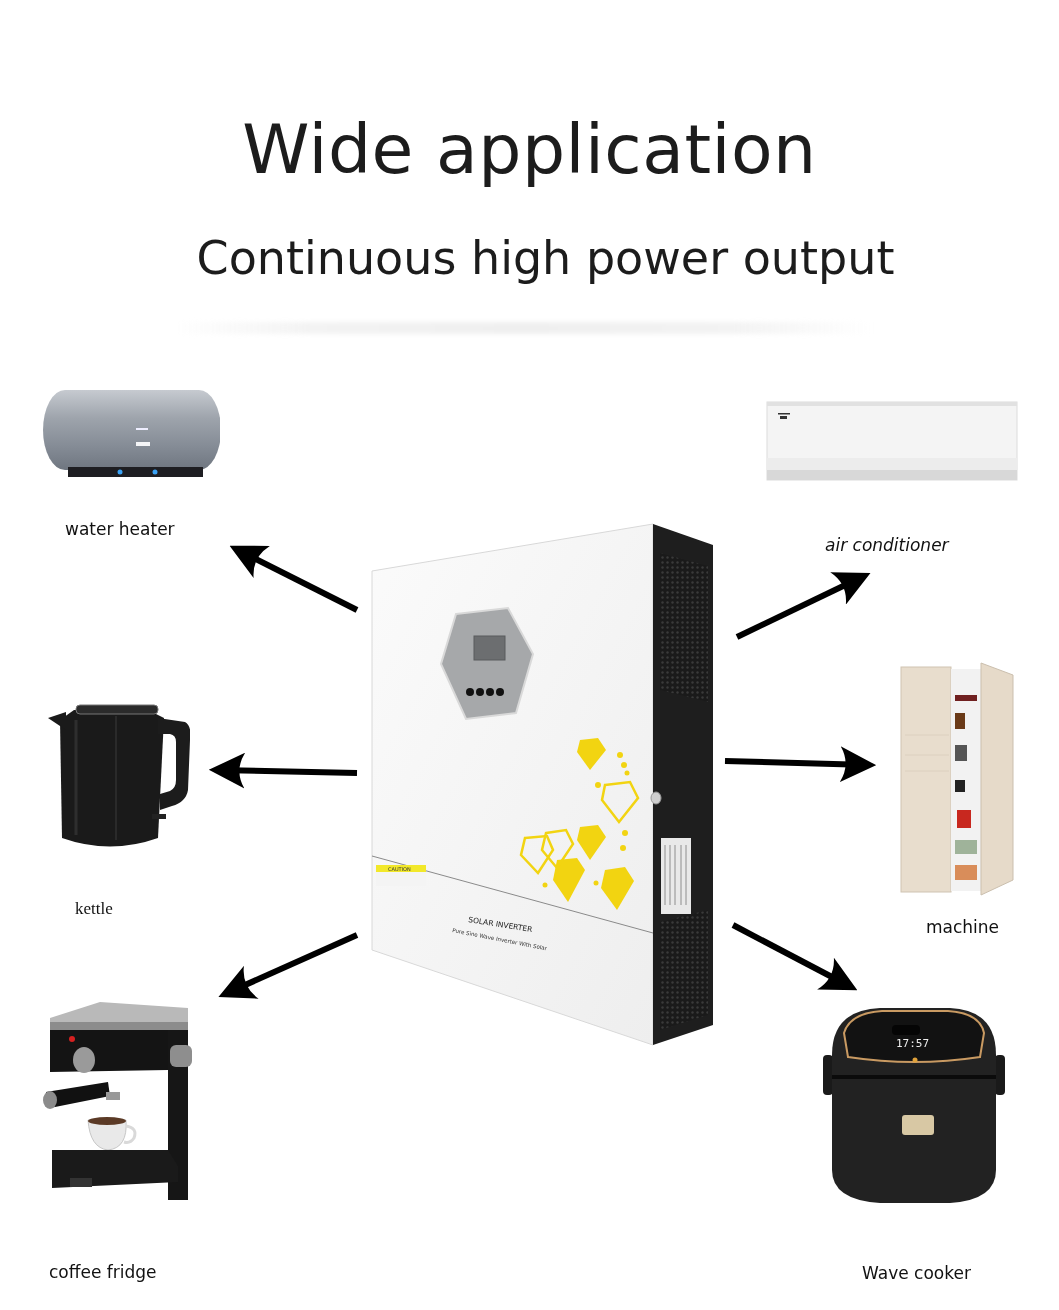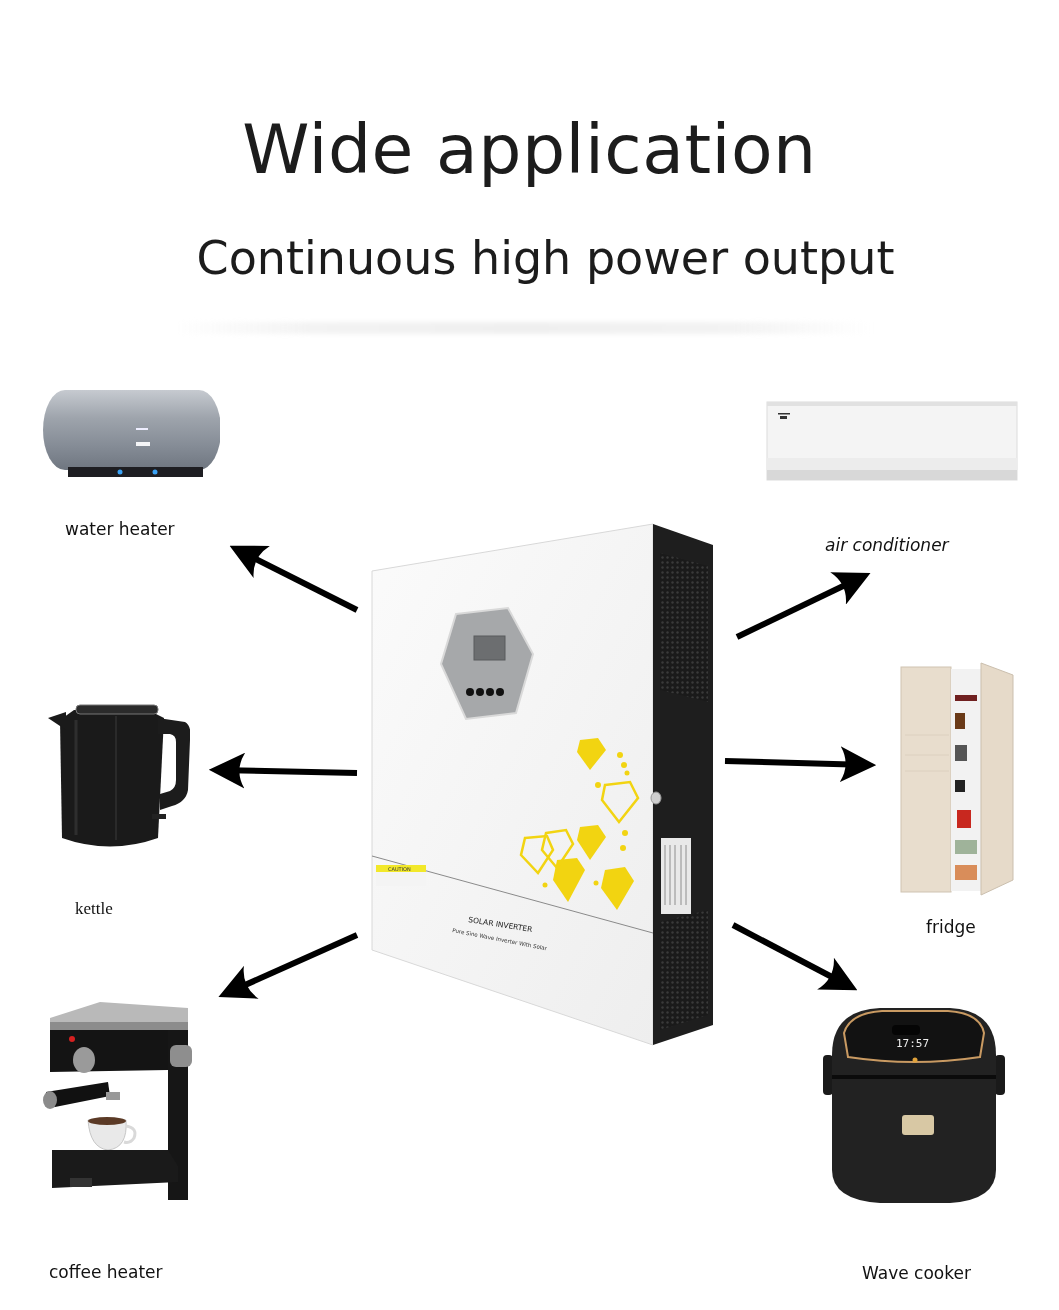--- a/index.html
+++ b/index.html
@@ -149,21 +149,21 @@
   <ellipse cx="46" cy="60" rx="11" ry="13" fill="#9a9a9a"></ellipse>
   <path d="M8,92 L70,82 L72,96 L12,108 Z" fill="#111"></path>
   <ellipse cx="12" cy="100" rx="7" ry="9" fill="#8b8b8b"></ellipse>
   <rect x="68" y="92" width="14" height="8" fill="#999"></rect>
   <path d="M50,120 L88,120 Q90,148 70,150 Q52,148 50,120 Z" fill="#e9e9e9" stroke="#c6c6c6"></path>
   <ellipse cx="69" cy="121" rx="19" ry="4" fill="#5b3a26"></ellipse>
   <path d="M88,126 Q100,128 96,138 Q92,144 86,142" fill="none" stroke="#d9d9d9" stroke-width="3"></path>
   <path d="M14,150 L130,150 L140,166 L140,182 L14,188 Z" fill="#1a1a1a"></path>
   <rect x="32" y="178" width="22" height="9" fill="#333"></rect>
 </svg>
-<div class="abs label" style="left:49px;top:1259px;">coffee heater</div>
+<div class="abs label" style="left:49px;top:1259px;">coffee fridge</div>
 
 <svg class="abs" style="left:765px;top:400px;" width="255" height="82" viewBox="0 0 255 82">
   <rect x="2" y="2" width="250" height="78" fill="#f4f4f4" stroke="#dcdcdc"></rect>
   <rect x="2" y="2" width="250" height="4" fill="#e1e1e1"></rect>
   <rect x="2" y="58" width="250" height="12" fill="#ececec"></rect>
   <rect x="2" y="70" width="250" height="10" fill="#d8d8d8"></rect>
   <rect x="13" y="13" width="12" height="1.5" fill="#333"></rect>
   <rect x="15" y="16" width="7" height="3" fill="#333"></rect>
 </svg>
 <div class="abs label" style="left:825px;top:532px;font-style:italic;">air conditioner</div>
@@ -176,21 +176,21 @@
   <rect x="60" y="90" width="12" height="16" fill="#555"></rect>
   <rect x="60" y="125" width="10" height="12" fill="#222"></rect>
   <rect x="62" y="155" width="14" height="18" fill="#c8281f"></rect>
   <rect x="60" y="185" width="22" height="14" fill="#9fb39a"></rect>
   <rect x="60" y="210" width="22" height="15" fill="#d98d5a"></rect>
   <polygon points="86,8 118,20 118,225 86,240" fill="#e6dac9" stroke="#cbbfae"></polygon>
   <line x1="10" y1="80" x2="54" y2="80" stroke="#dcd0bf"></line>
   <line x1="10" y1="100" x2="54" y2="100" stroke="#dcd0bf"></line>
   <line x1="10" y1="116" x2="54" y2="116" stroke="#dcd0bf"></line>
 </svg>
-<div class="abs label" style="left:926px;top:914px;">fridge</div>
+<div class="abs label" style="left:926px;top:914px;">machine</div>
 
 <svg class="abs" style="left:820px;top:1005px;" width="190" height="200" viewBox="0 0 190 200">
   <rect x="3" y="50" width="10" height="40" rx="4" fill="#1a1a1a"></rect>
   <rect x="175" y="50" width="10" height="40" rx="4" fill="#1a1a1a"></rect>
   <path d="M12,50 Q12,5 60,3 L130,3 Q176,5 176,50 L176,165 Q176,195 130,198 L60,198 Q12,195 12,165 Z" fill="#222"></path>
   <path d="M24,28 Q30,8 62,6 L128,6 Q160,8 164,28 L160,52 Q94,62 28,52 Z" fill="#121212" stroke="#c99a62" stroke-width="2"></path>
   <rect x="72" y="20" width="28" height="10" rx="4" fill="#050505"></rect>
   <text x="76" y="42" font-size="11" fill="#eee" font-family="DejaVu Sans Mono, monospace">17:57</text>
   <circle cx="95" cy="55" r="2.5" fill="#e0a23b"></circle>
   <rect x="12" y="70" width="164" height="4" fill="#0b0b0b"></rect>

